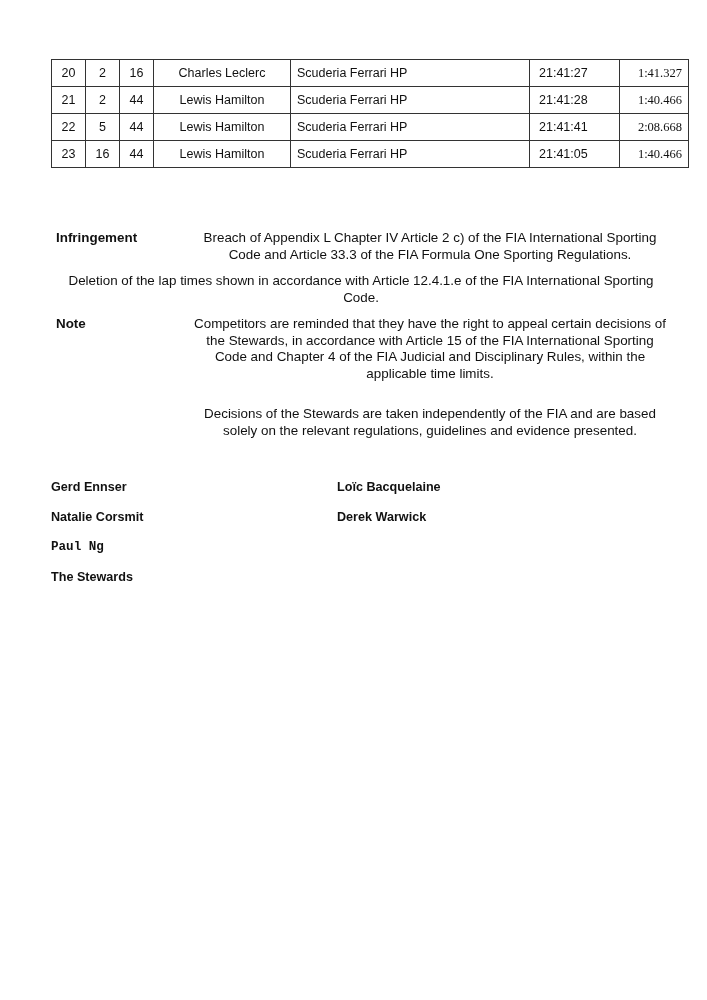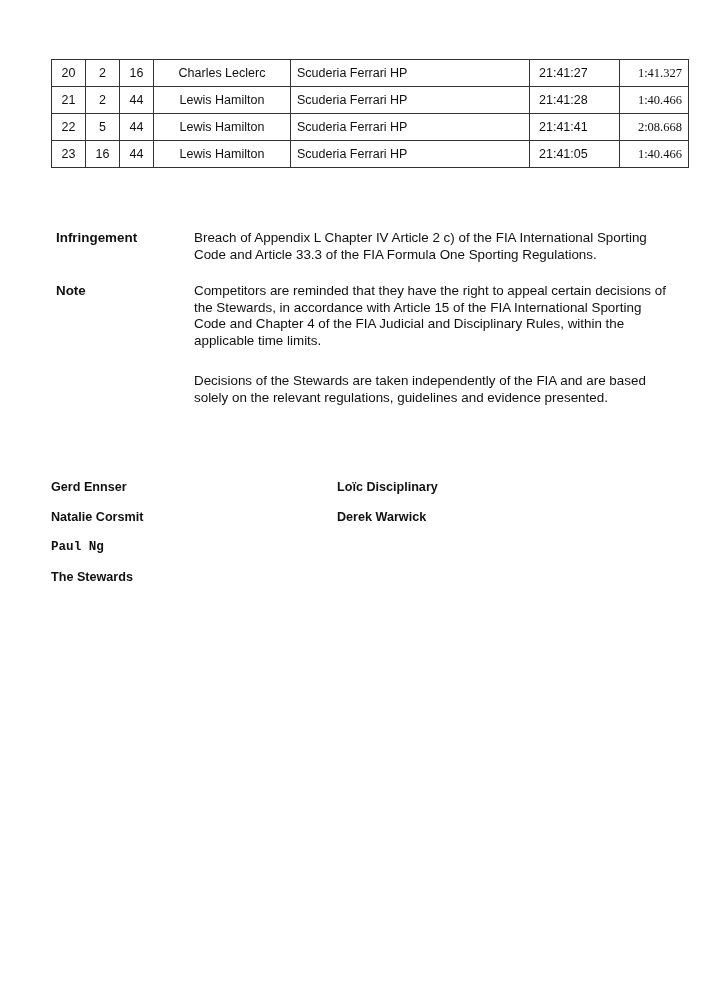--- a/index.html
+++ b/index.html
@@ -19,21 +19,21 @@
   .laps-table td.c-stint { width: 21px; text-align: center; }
   .laps-table td.c-car { width: 21px; text-align: center; }
   .laps-table td.c-driver { width: 124px; text-align: center; }
   .laps-table td.c-team { width: 226px; text-align: left; }
   .laps-table td.c-time { width: 74px; text-align: left; padding-left: 9px; }
   .laps-table td.c-lapt { width: 56px; text-align: right; font-family: Liberation Serif, serif; }
 
   .decision-block { position: absolute; left: 56px; top: 230px; width: 610px; }
   .dec-row { display: flex; font-size: 13.4px; line-height: 16.5px; margin-bottom: 10px; gap: 43px; }
   .dec-label { width: 95px; font-weight: bold; flex: 0 0 95px; }
-  .dec-text { flex: 1; }
+  .dec-text { flex: 1; text-align: center; }
   .dec-text p { margin: 0; }
   .dec-text p + p { margin-top: 24px; }
 
   .stewards { position: absolute; left: 51px; top: 480px; width: 600px; font-weight: bold; font-size: 12.6px; }
   .steward { position: absolute; white-space: nowrap; }
 </style>
 </head>
 <body>
 
 <table class="laps-table">
@@ -78,30 +78,33 @@
 </table>
 
 <div class="decision-block">
   <div class="dec-row">
     <div class="dec-label">Infringement</div>
     <div class="dec-text">
         <p>Breach of Appendix L Chapter IV Article 2 c) of the FIA International Sporting Code and Article 33.3 of the FIA Formula One Sporting Regulations.</p>
       </div>
   </div>
   <div class="dec-row">
+    <div class="dec-text">
+        <p>Deletion of the lap times shown in accordance with Article 12.4.1.e of the FIA International Sporting Code.</p>
+      </div>
   </div>
   <div class="dec-row">
     <div class="dec-label">Note</div>
     <div class="dec-text">
       <p>Competitors are reminded that they have the right to appeal certain decisions of the Stewards, in accordance with Article 15 of the FIA International Sporting Code and Chapter 4 of the FIA Judicial and Disciplinary Rules, within the applicable time limits.</p>
       <p>Decisions of the Stewards are taken independently of the FIA and are based solely on the relevant regulations, guidelines and evidence presented.</p>
     </div>
   </div>
 </div>
 
 <div class="stewards">
   <div class="steward" style="left:0; top:0;">Gerd Ennser</div>
   <div class="steward" style="left:0; top:30px;">Natalie Corsmit</div>
   <div class="steward" style="left:0; top:60px;font-family:Liberation Mono, monospace;">Paul Ng</div>
   <div class="steward" style="left:0; top:90px;">The Stewards</div>
-  <div class="steward" style="left:286px; top:0;">Loïc Disciplinary</div>
+  <div class="steward" style="left:286px; top:0;">Loïc Bacquelaine</div>
   <div class="steward" style="left:286px; top:30px;">Derek Warwick</div>
 </div>
 
 </body></html>

